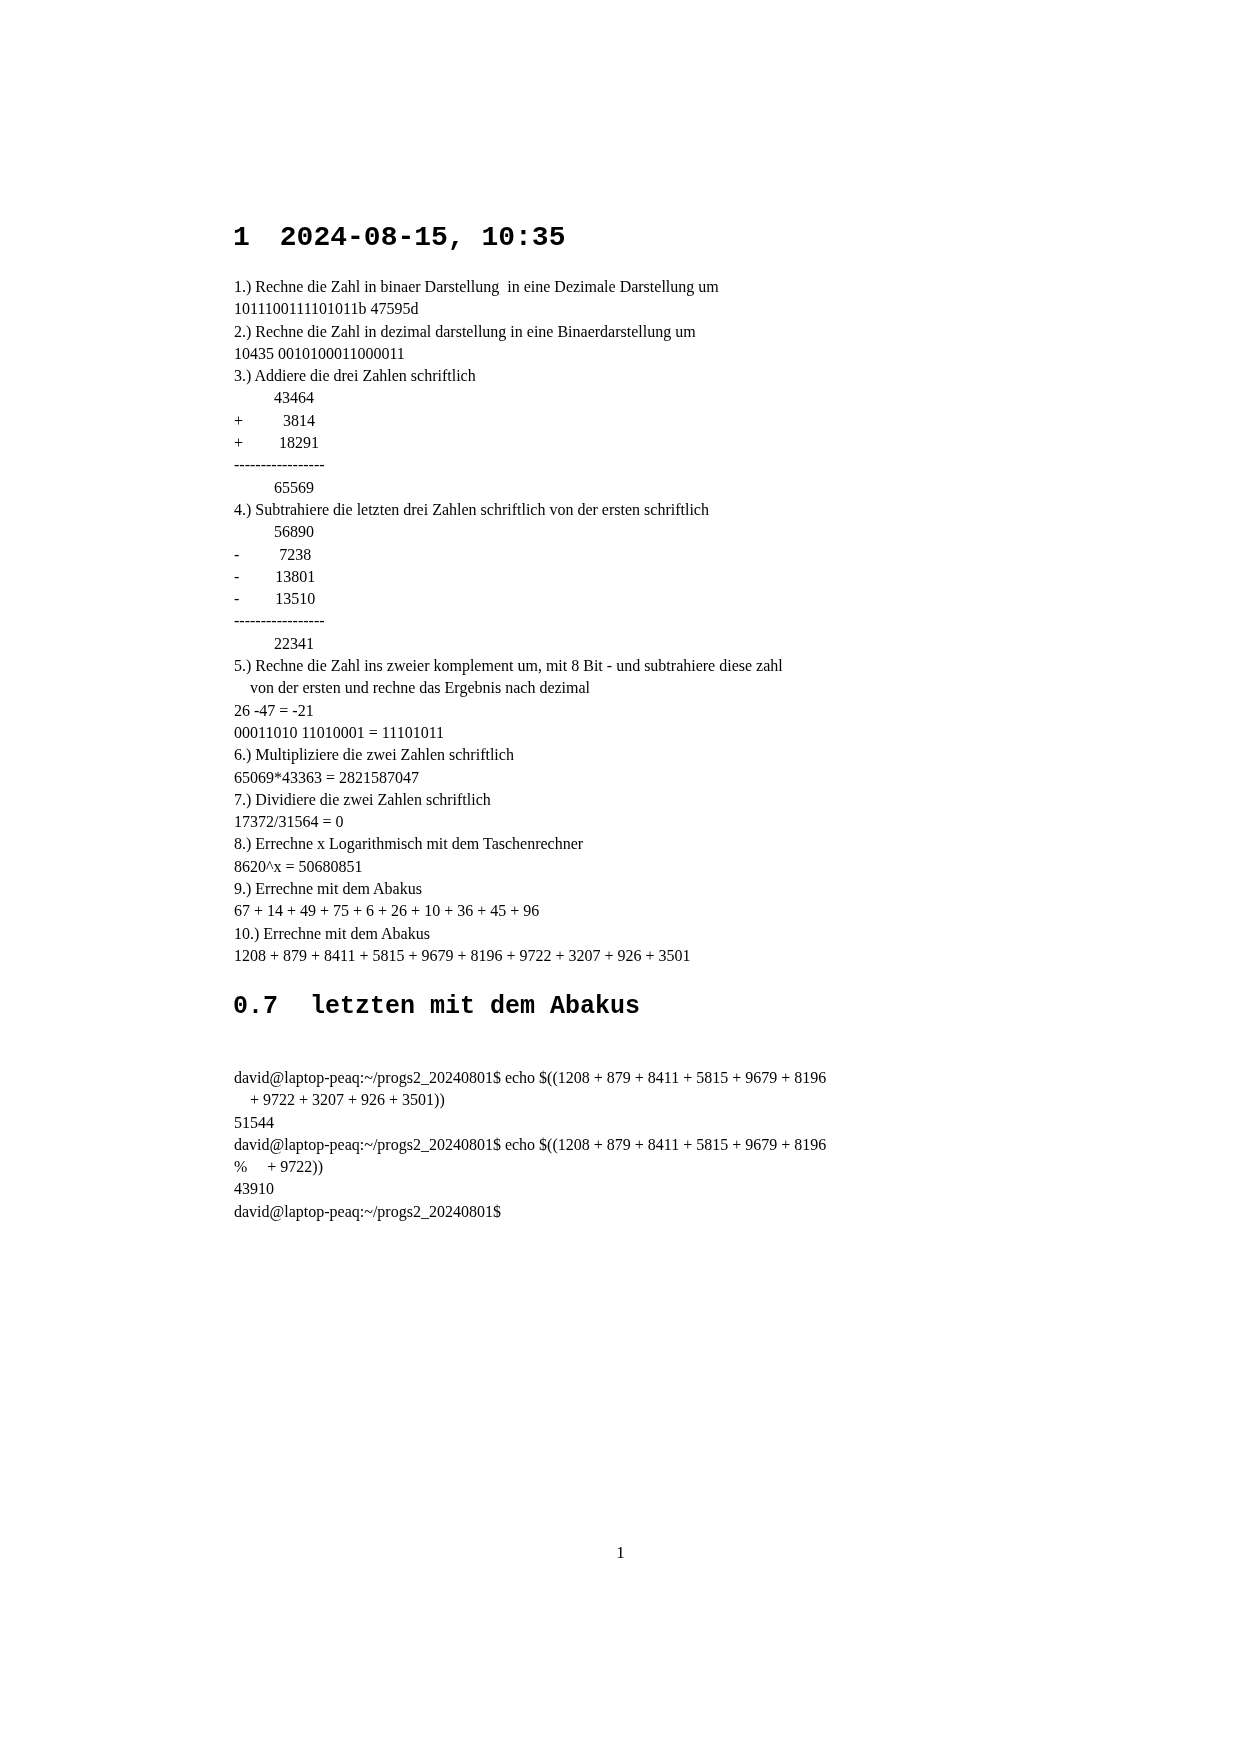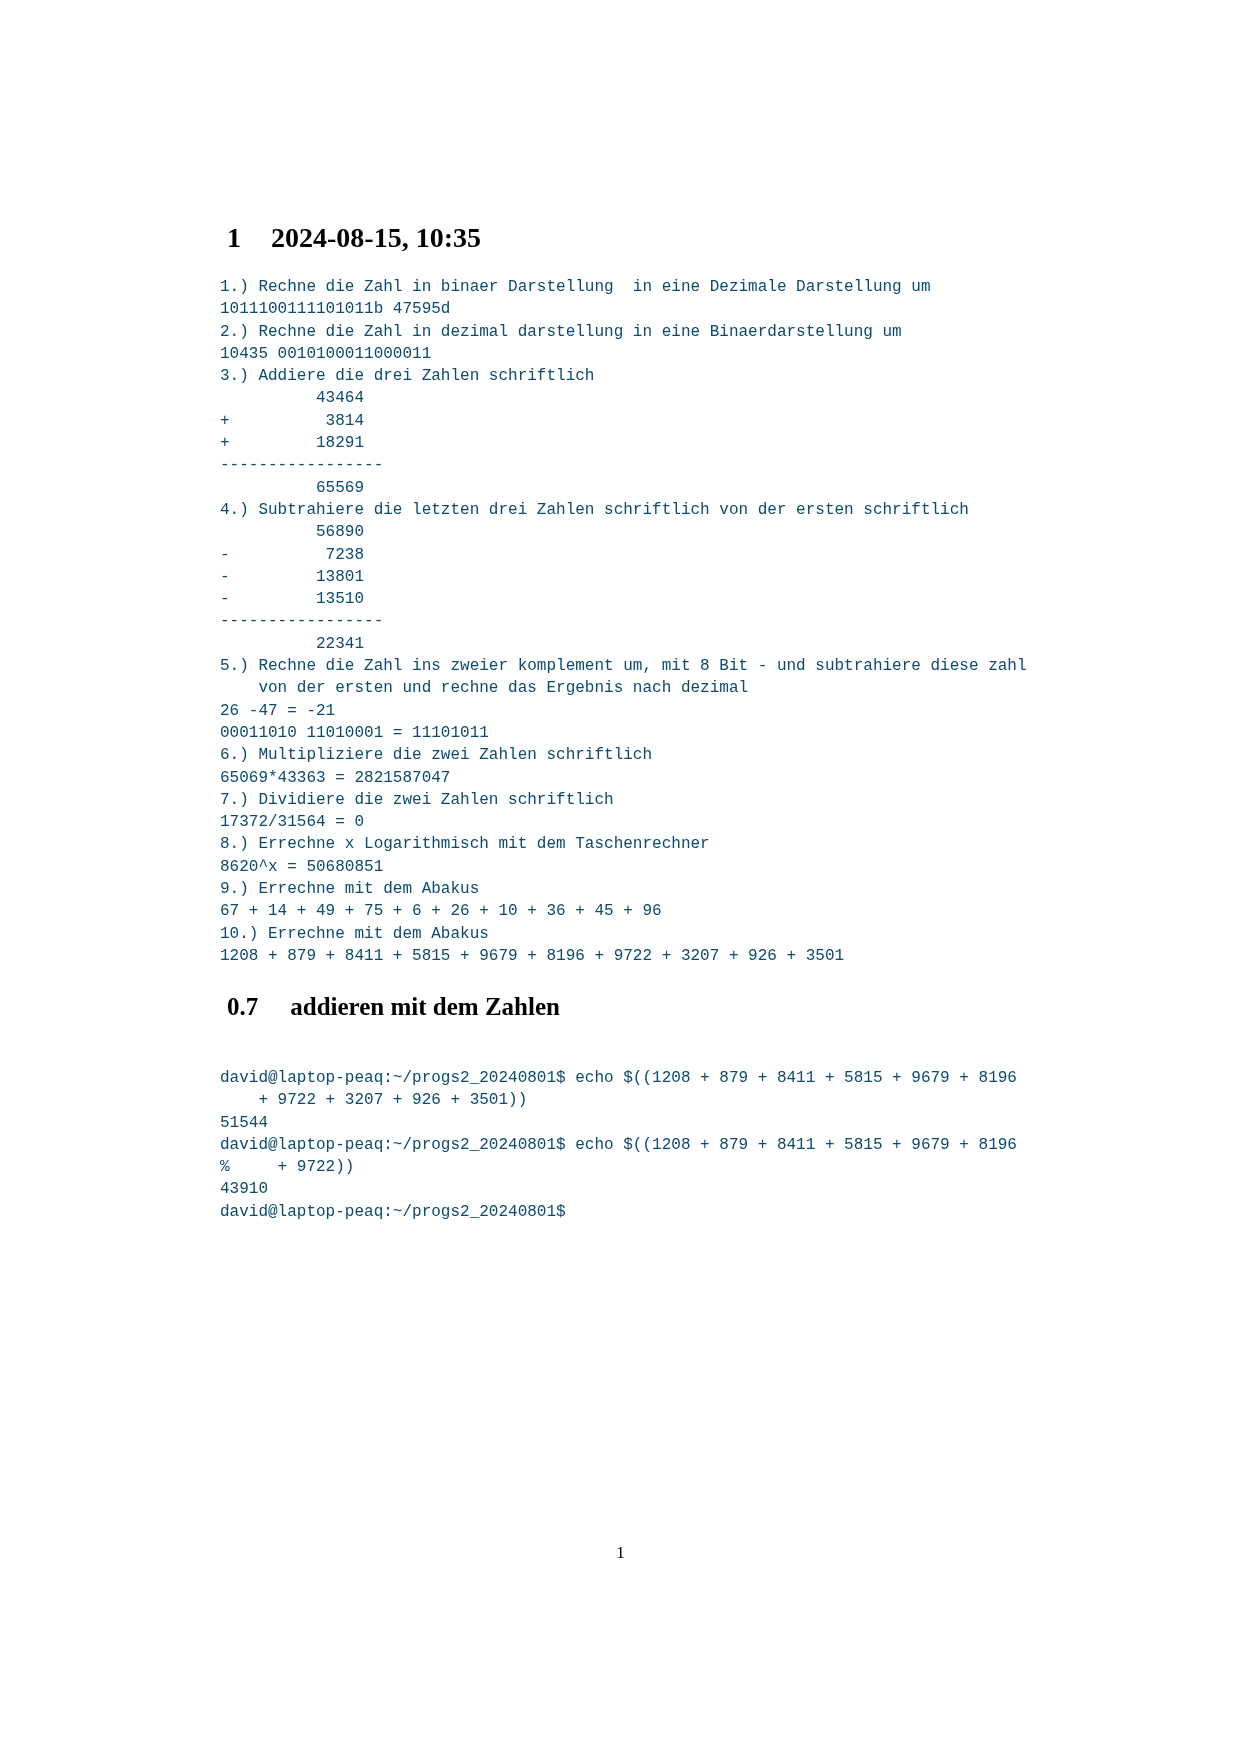--- a/index.html
+++ b/index.html
@@ -10,45 +10,45 @@
   .page {
     position: relative;
     width: 1241px;
     height: 1754px;
     background: #ffffff;
     color: #000000;
     overflow: hidden;
   }
   .sec-heading {
     position: absolute;
-    left: 227px;
-    font-family: Liberation Serif, serif;
+    left: 233px;
+    font-family: Liberation Mono, monospace;
     font-weight: bold;
     white-space: nowrap;
     line-height: 1;
   }
   #section1 {
     top: 224px;
     font-size: 28px;
   }
   #section1 .sec-num { display: inline-block; margin-right: 30px; }
   #subsection11 {
     top: 994px;
     font-size: 25px;
   }
   #subsection11 .sec-num { display: inline-block; margin-right: 32px; }
   pre.mono {
     position: absolute;
-    left: 220px;
+    left: 234px;
     margin: 0;
-    font-family: Liberation Mono, monospace;
+    font-family: Liberation Serif, serif;
     font-size: 16px;
     line-height: 22.3px;
     white-space: pre;
-    color: #0c4a6e;
+    color: #000000;
   }
   #exercises { top: 276px; }
   #terminal  { top: 1035px; margin-top: 32px; }
   .footer-pagenum {
     position: absolute;
     top: 1543px;
     left: 0;
     width: 1241px;
     text-align: center;
     font-family: "Liberation Serif", "DejaVu Serif", serif;
@@ -91,21 +91,21 @@
 7.) Dividiere die zwei Zahlen schriftlich
 17372/31564 = 0
 8.) Errechne x Logarithmisch mit dem Taschenrechner
 8620^x = 50680851
 9.) Errechne mit dem Abakus
 67 + 14 + 49 + 75 + 6 + 26 + 10 + 36 + 45 + 96
 10.) Errechne mit dem Abakus
 1208 + 879 + 8411 + 5815 + 9679 + 8196 + 9722 + 3207 + 926 + 3501</pre>
 
   <div id="subsection11" class="sec-heading">
-    <span class="sec-num">0.7</span><span class="sec-title">addieren mit dem Zahlen</span>
+    <span class="sec-num">0.7</span><span class="sec-title">letzten mit dem Abakus</span>
   </div>
 
   <pre id="terminal" class="mono">david@laptop-peaq:~/progs2_20240801$ echo $((1208 + 879 + 8411 + 5815 + 9679 + 8196
     + 9722 + 3207 + 926 + 3501))
 51544
 david@laptop-peaq:~/progs2_20240801$ echo $((1208 + 879 + 8411 + 5815 + 9679 + 8196
 %     + 9722))
 43910
 david@laptop-peaq:~/progs2_20240801$</pre>
 

